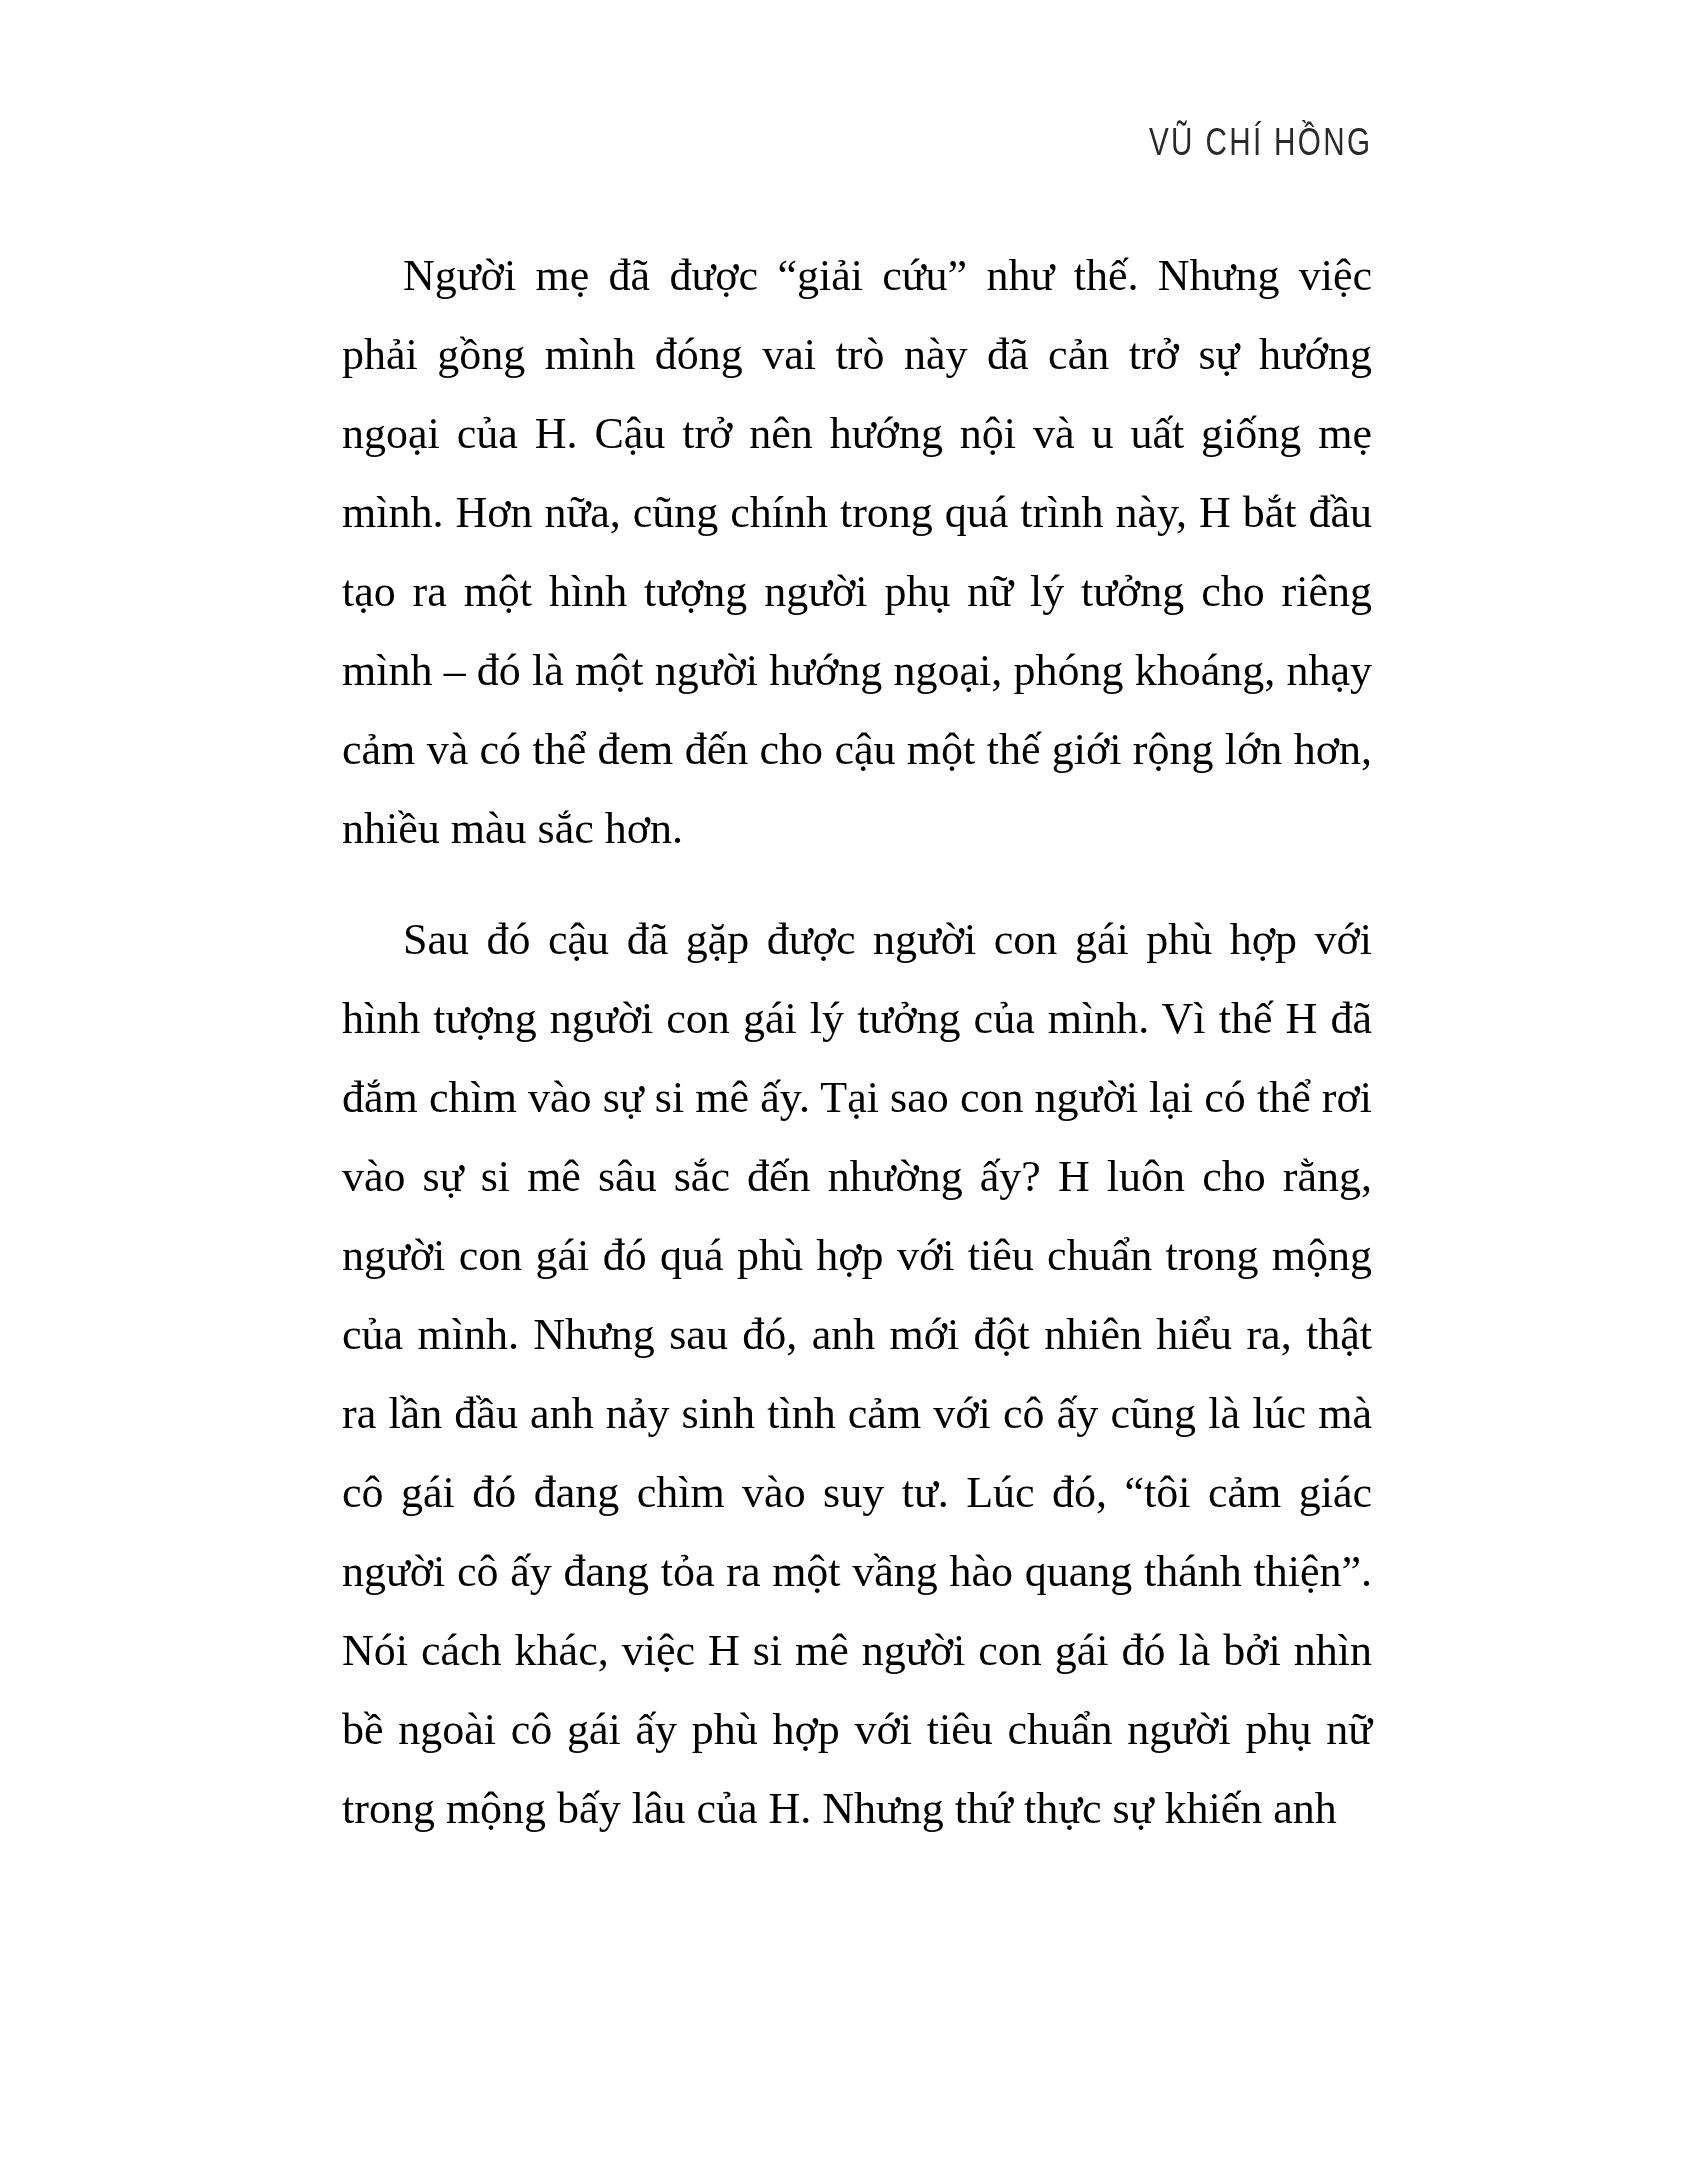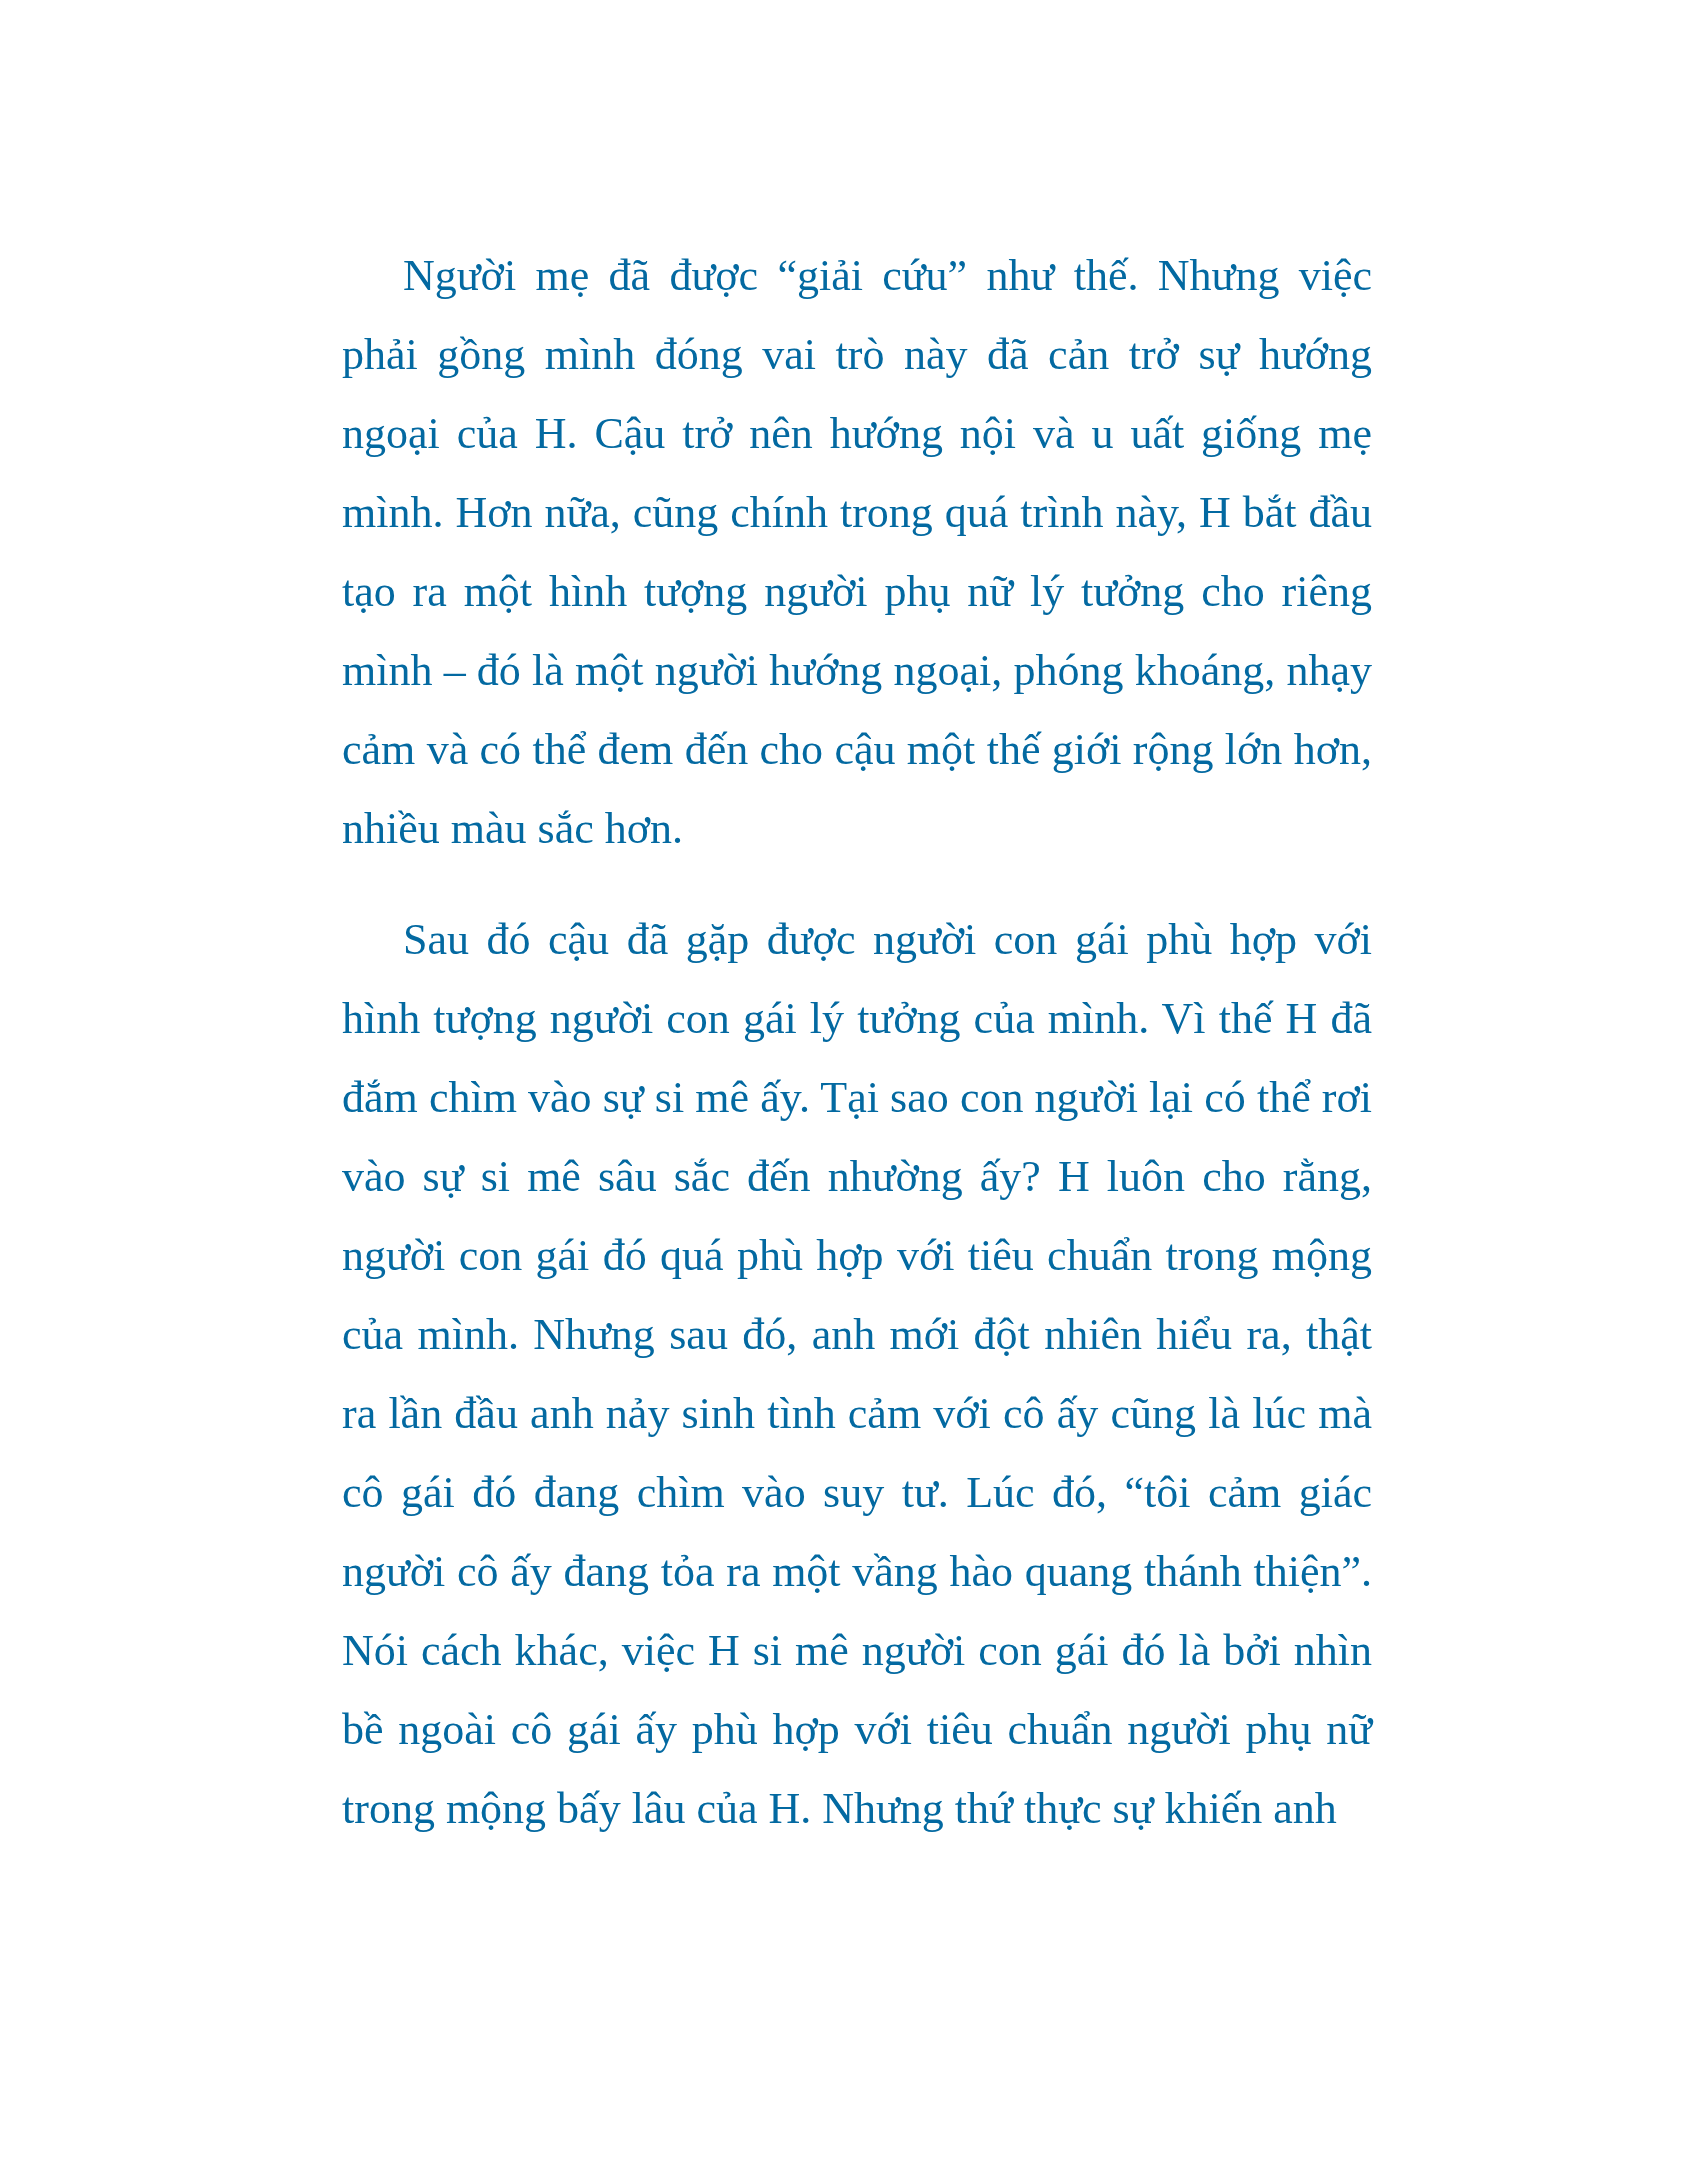--- a/index.html
+++ b/index.html
@@ -33,21 +33,21 @@
     white-space: nowrap;
   }
   .body-text {
     position: absolute;
     top: 236px;
     left: 342px;
     width: 1030px;
     font-family: "Liberation Serif", "DejaVu Serif", serif;
     font-size: 44px;
     line-height: 79px;
-    color: #0369a1;
+    color: #000000;
     text-align: justify;
   }
   .para {
     margin: 0 0 32px 0;
     text-indent: 61px;
   }
   .page-footer {
     position: absolute;
     top: 2006px;
     left: 342px;
@@ -59,20 +59,23 @@
     font-size: 34px;
     color: #4d4d4d;
     letter-spacing: 1px;
   }
 </style>
 </head>
 <body>
 
 <div class="page">
 
+  <div class="running-header">
+    <span class="header-text">VŨ CHÍ HỒNG</span>
+  </div>
 
   <div class="body-text">
     <p class="para">Người mẹ đã được “giải cứu” như thế. Nhưng việc phải gồng mình đóng vai trò này đã cản trở sự hướng ngoại của H. Cậu trở nên hướng nội và u uất giống mẹ mình. Hơn nữa, cũng chính trong quá trình này, H bắt đầu tạo ra một hình tượng người phụ nữ lý tưởng cho riêng mình – đó là một người hướng ngoại, phóng khoáng, nhạy cảm và có thể đem đến cho cậu một thế giới rộng lớn hơn, nhiều màu sắc hơn.</p>
     <p class="para">Sau đó cậu đã gặp được người con gái phù hợp với hình tượng người con gái lý tưởng của mình. Vì thế H đã đắm chìm vào sự si mê ấy. Tại sao con người lại có thể rơi vào sự si mê sâu sắc đến nhường ấy? H luôn cho rằng, người con gái đó quá phù hợp với tiêu chuẩn trong mộng của mình. Nhưng sau đó, anh mới đột nhiên hiểu ra, thật ra lần đầu anh nảy sinh tình cảm với cô ấy cũng là lúc mà cô gái đó đang chìm vào suy tư. Lúc đó, “tôi cảm giác người cô ấy đang tỏa ra một vầng hào quang thánh thiện”. Nói cách khác, việc H si mê người con gái đó là bởi nhìn bề ngoài cô gái ấy phù hợp với tiêu chuẩn người phụ nữ trong mộng bấy lâu của H. Nhưng thứ thực sự khiến anh</p>
   </div>
 
 
 </div>
 
 

